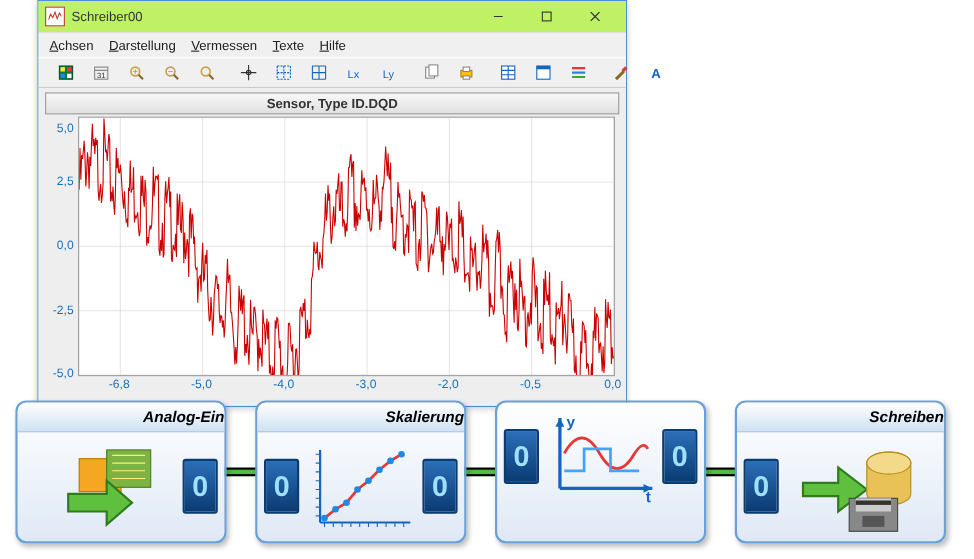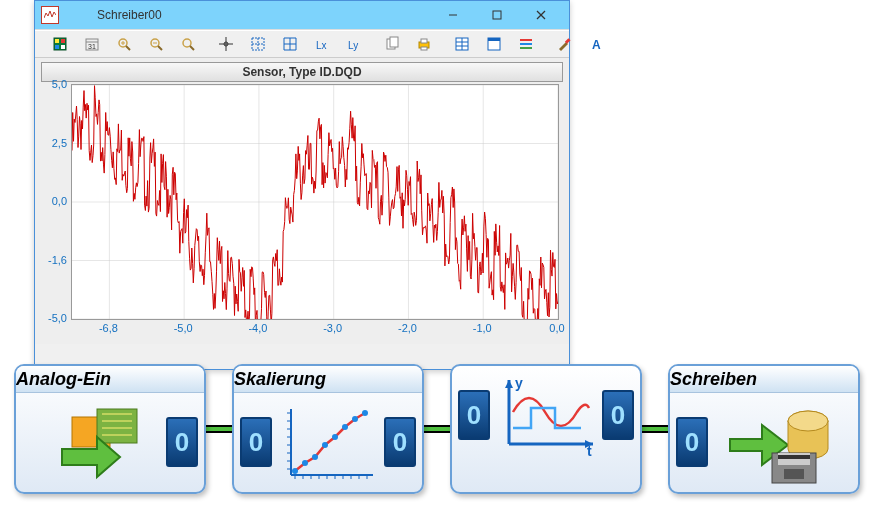--- a/index.html
+++ b/index.html
@@ -20,26 +20,25 @@
   left: 34px;
   top: 0;
   width: 534px;
   height: 368px;
   border: 1px solid #4a90d9;
   background: #f0f0f0;
   box-shadow: 0 2px 6px rgba(0,0,0,0.2);
 }
 .titlebar {
   height: 28px;
-  background: #7dd3fc;
+  background: #bef264;
   display: flex;
   align-items: center;
   padding: 0 6px;
   border-bottom: 1px solid #ddd;
-  gap: 32px;
 }
 .titlebar-icon {
   width: 16px;
   height: 16px;
   border: 1px solid #c0392b;
   background: #fff;
   margin-right: 6px;
   display: flex;
   align-items: center;
   justify-content: center;
@@ -157,24 +156,24 @@
   background: linear-gradient(#fff,#dfe9f5);
   box-shadow: 2px 3px 5px rgba(0,0,0,0.25);
   position: relative;
   overflow: hidden;
 }
 .node-title {
   height: 26px;
   background: linear-gradient(#ffffff,#cfe2f3);
   border-bottom: 1px solid #a8c3de;
   font-family: "Arial Black", Arial, sans-serif;
-  font-size: 18px;
+  font-size: 14px;
   font-style: italic;
   font-weight: 900;
-  text-align: left;
+  text-align: right;
   color: #000;
   line-height: 26px;
 }
 .node-body {
   height: 98px;
   display: flex;
   align-items: center;
   justify-content: space-between;
   padding: 0 6px;
 }
@@ -234,20 +233,27 @@
         </div>
       <div class="win-btn close">
           <svg width="10" height="10">
             <line x1="1" y1="1" x2="9" y2="9" stroke="currentColor" stroke-width="1.2"></line>
             <line x1="9" y1="1" x2="1" y2="9" stroke="currentColor" stroke-width="1.2"></line>
           </svg>
         </div>
     </div>
   </div>
 
+  <div class="menubar" id="menubar">
+      <div class="menu-item"><span class="ul">A</span>chsen</div>
+      <div class="menu-item"><span class="ul">D</span>arstellung</div>
+      <div class="menu-item"><span class="ul">V</span>ermessen</div>
+      <div class="menu-item"><span class="ul">T</span>exte</div>
+      <div class="menu-item"><span class="ul">H</span>ilfe</div>
+    </div>
 
   <div class="toolbar" id="toolbar">
       <div class="tool-btn">
         <svg viewBox="0 0 16 16">
           <rect x="2" y="2" width="12" height="12" fill="#0a7a3a" stroke="#0a5028"></rect>
           <rect x="3" y="3" width="4" height="4" fill="#ffeb3b"></rect>
           <rect x="9" y="3" width="4" height="4" fill="#e53935"></rect>
           <rect x="3" y="9" width="4" height="4" fill="#1e88e5"></rect>
           <rect x="9" y="9" width="4" height="4" fill="#fff"></rect>
         </svg>
@@ -355,24 +361,24 @@
         <svg viewBox="0 0 16 16">
           <text x="4" y="13" font-size="12" font-weight="bold" fill="#1565c0">A</text>
         </svg>
       </div>
     </div>
 
   <div class="chart-area">
     <div class="chart-title-bar">Sensor, Type ID.DQD</div>
     <div class="chart-body">
       <div class="yaxis" id="yaxis">
-          <div class="tick ytick" style="top: 0px; margin-left: 28px;">5,0</div>
+          <div class="tick ytick" style="top: 11px; margin-left: 28px;">5,0</div>
           <div class="tick ytick" style="top: 58.5px;">2,5</div>
           <div class="tick ytick" style="top: 117px;">0,0</div>
-          <div class="tick ytick" style="top: 175.5px;">-1,6</div>
+          <div class="tick ytick" style="top: 175.5px;">-2,5</div>
           <div class="tick ytick" style="top: 234px;">-5,0</div>
         </div>
       <div class="plot-wrap">
         <svg class="plot" id="plot" viewBox="0 0 486 234" preserveAspectRatio="none">
             <line x1="37.38461538461539" y1="0" x2="37.38461538461539" y2="234" stroke="#ccc" stroke-width="0.5"></line>
             <line x1="112.15384615384616" y1="0" x2="112.15384615384616" y2="234" stroke="#ccc" stroke-width="0.5"></line>
             <line x1="186.92307692307693" y1="0" x2="186.92307692307693" y2="234" stroke="#ccc" stroke-width="0.5"></line>
             <line x1="261.6923076923077" y1="0" x2="261.6923076923077" y2="234" stroke="#ccc" stroke-width="0.5"></line>
             <line x1="336.46153846153845" y1="0" x2="336.46153846153845" y2="234" stroke="#ccc" stroke-width="0.5"></line>
             <line x1="411.2307692307692" y1="0" x2="411.2307692307692" y2="234" stroke="#ccc" stroke-width="0.5"></line>
@@ -385,21 +391,21 @@
             <path d="M0.0 65.5 L0.7 27.5 L1.5 56.3 L2.2 34.1 L3.0 37.5 L3.7 31.0 L4.5 21.0 L5.2 34.7 L6.0 62.5 L6.7 51.1 L7.5 31.5 L8.2 38.8 L9.0 64.5 L9.7 35.5 L10.5 43.9 L11.2 22.1 L12.0 5.6 L12.7 25.7 L13.5 19.5 L14.2 33.1 L15.0 18.3 L15.7 25.0 L16.5 20.2 L17.2 65.7 L18.0 75.4 L18.7 67.2 L19.5 60.0 L20.2 77.6 L21.0 70.6 L21.7 60.0 L22.5 0.7 L23.2 12.8 L24.0 31.5 L24.7 28.9 L25.5 39.4 L26.2 27.7 L27.0 14.9 L27.7 19.5 L28.5 76.1 L29.2 67.3 L30.0 75.9 L30.7 62.6 L31.5 79.9 L32.2 88.1 L32.9 69.4 L33.7 27.5 L34.4 46.0 L35.2 36.6 L35.9 49.8 L36.7 50.2 L37.4 42.6 L38.2 51.2 L38.9 64.3 L39.7 75.6 L40.4 82.8 L41.2 66.9 L41.9 83.5 L42.7 94.4 L43.4 92.9 L44.2 99.6 L44.9 63.8 L45.7 66.6 L46.4 38.9 L47.2 68.1 L47.9 65.0 L48.7 64.9 L49.4 45.0 L50.2 95.3 L50.9 89.3 L51.7 91.1 L52.4 89.4 L53.2 86.0 L53.9 100.4 L54.7 107.7 L55.4 103.5 L56.2 52.8 L56.9 71.2 L57.7 52.9 L58.4 73.8 L59.2 80.9 L59.9 56.6 L60.7 67.0 L61.4 116.3 L62.2 108.4 L62.9 114.3 L63.7 102.8 L64.4 97.8 L65.1 101.6 L65.9 97.4 L66.6 78.4 L67.4 44.6 L68.1 71.7 L68.9 59.1 L69.6 53.2 L70.4 53.4 L71.1 56.4 L71.9 51.6 L72.6 120.2 L73.4 125.5 L74.1 111.1 L74.9 121.1 L75.6 95.6 L76.4 127.1 L77.1 123.4 L77.9 73.0 L78.6 57.7 L79.4 77.8 L80.1 68.8 L80.9 62.9 L81.6 53.9 L82.4 81.4 L83.1 67.1 L83.9 128.7 L84.6 131.1 L85.4 115.5 L86.1 119.0 L86.9 120.4 L87.6 105.5 L88.4 126.6 L89.1 68.9 L89.9 97.5 L90.6 78.3 L91.4 69.6 L92.1 101.4 L92.9 104.7 L93.6 76.6 L94.4 91.8 L95.1 132.2 L95.9 104.3 L96.6 128.5 L97.3 122.3 L98.1 110.4 L98.8 114.2 L99.6 144.9 L100.3 89.2 L101.1 82.3 L101.8 109.8 L102.6 87.2 L103.3 89.0 L104.1 114.8 L104.8 108.0 L105.6 135.3 L106.3 137.8 L107.1 136.6 L107.8 168.2 L108.6 146.6 L109.3 144.8 L110.1 143.6 L110.8 158.2 L111.6 127.6 L112.3 113.8 L113.1 148.2 L113.8 147.0 L114.6 124.6 L115.3 132.8 L116.1 120.1 L116.8 156.6 L117.6 173.8 L118.3 185.1 L119.1 183.3 L119.8 163.0 L120.6 178.3 L121.3 197.9 L122.1 183.3 L122.8 160.4 L123.6 152.0 L124.3 143.7 L125.1 144.8 L125.8 155.7 L126.6 151.3 L127.3 176.7 L128.1 186.5 L128.8 179.8 L129.6 180.7 L130.3 190.7 L131.0 184.2 L131.8 199.7 L132.5 190.5 L133.3 167.2 L134.0 151.9 L134.8 128.2 L135.5 150.3 L136.3 144.5 L137.0 142.8 L137.8 176.8 L138.5 176.8 L139.3 186.4 L140.0 196.4 L140.8 209.4 L141.5 224.4 L142.3 208.5 L143.0 223.4 L143.8 207.9 L144.5 186.8 L145.3 152.7 L146.0 164.5 L146.8 175.4 L147.5 156.0 L148.3 178.6 L149.0 165.8 L149.8 161.4 L150.5 216.5 L151.3 205.8 L152.0 213.8 L152.8 197.5 L153.5 208.4 L154.3 224.6 L155.0 203.9 L155.8 165.6 L156.5 188.5 L157.3 195.4 L158.0 196.4 L158.8 172.6 L159.5 172.2 L160.3 178.7 L161.0 191.2 L161.8 198.8 L162.5 230.5 L163.2 201.2 L164.0 218.9 L164.7 209.0 L165.5 216.5 L166.2 226.3 L167.0 174.4 L167.7 186.5 L168.5 188.1 L169.2 206.3 L170.0 192.8 L170.7 182.5 L171.5 201.3 L172.2 185.4 L173.0 232.5 L173.7 224.9 L174.5 236.3 L175.2 237.1 L176.0 226.2 L176.7 238.8 L177.5 231.1 L178.2 184.3 L179.0 191.7 L179.7 181.8 L180.5 182.8 L181.2 193.1 L182.0 209.6 L182.7 202.9 L183.5 243.0 L184.2 230.4 L185.0 225.4 L185.7 242.6 L186.5 243.5 L187.2 237.7 L188.0 253.1 L188.7 239.6 L189.5 223.7 L190.2 187.2 L191.0 186.9 L191.7 189.6 L192.5 207.4 L193.2 212.5 L194.0 206.0 L194.7 231.1 L195.4 250.7 L196.2 226.9 L196.9 210.6 L197.7 210.3 L198.4 224.1 L199.2 239.4 L199.9 228.2 L200.7 174.8 L201.4 171.9 L202.2 178.2 L202.9 181.4 L203.7 168.5 L204.4 175.7 L205.2 164.7 L205.9 200.5 L206.7 200.0 L207.4 183.8 L208.2 195.8 L208.9 200.2 L209.7 192.0 L210.4 197.1 L211.2 146.4 L211.9 144.5 L212.7 136.6 L213.4 112.7 L214.2 120.8 L214.9 123.4 L215.7 122.5 L216.4 112.8 L217.2 134.7 L217.9 138.6 L218.7 122.1 L219.4 126.1 L220.2 129.9 L220.9 137.1 L221.7 109.4 L222.4 105.4 L223.2 93.3 L223.9 68.9 L224.7 93.7 L225.4 85.9 L226.2 61.4 L226.9 75.4 L227.6 68.9 L228.4 98.7 L229.1 114.5 L229.9 107.8 L230.6 90.9 L231.4 80.6 L232.1 98.7 L232.9 93.8 L233.6 65.6 L234.4 69.2 L235.1 60.9 L235.9 50.5 L236.6 84.2 L237.4 84.3 L238.1 58.4 L238.9 58.4 L239.6 99.1 L240.4 92.2 L241.1 94.8 L241.9 108.1 L242.6 96.1 L243.4 103.5 L244.1 86.0 L244.9 45.5 L245.6 45.3 L246.4 36.2 L247.1 33.2 L247.9 53.8 L248.6 41.6 L249.4 39.4 L250.1 99.7 L250.9 77.6 L251.6 102.9 L252.4 80.4 L253.1 98.1 L253.9 87.6 L254.6 88.7 L255.4 92.8 L256.1 69.4 L256.9 47.7 L257.6 60.9 L258.4 56.8 L259.1 54.5 L259.8 66.6 L260.6 63.3 L261.3 83.8 L262.1 83.2 L262.8 94.3 L263.6 83.0 L264.3 100.2 L265.1 102.9 L265.8 101.6 L266.6 86.7 L267.3 56.6 L268.1 78.8 L268.8 73.9 L269.6 72.7 L270.3 51.8 L271.1 61.4 L271.8 72.5 L272.6 80.6 L273.3 102.0 L274.1 84.3 L274.8 94.6 L275.6 62.8 L276.3 64.3 L277.1 57.4 L277.8 43.3 L278.6 26.2 L279.3 39.2 L280.1 53.2 L280.8 32.6 L281.6 53.8 L282.3 56.2 L283.1 40.8 L283.8 96.0 L284.6 81.1 L285.3 117.4 L286.1 119.3 L286.8 112.3 L287.6 120.9 L288.3 97.2 L289.1 81.8 L289.8 58.5 L290.6 72.8 L291.3 68.7 L292.0 79.9 L292.8 90.7 L293.5 89.1 L294.3 88.6 L295.0 123.4 L295.8 124.7 L296.5 105.9 L297.3 108.9 L298.0 97.4 L298.8 98.9 L299.5 122.9 L300.3 65.4 L301.0 73.5 L301.8 74.5 L302.5 82.4 L303.3 80.0 L304.0 103.3 L304.8 78.0 L305.5 76.7 L306.3 132.7 L307.0 134.8 L307.8 139.2 L308.5 116.5 L309.3 110.3 L310.0 130.2 L310.8 115.4 L311.5 67.0 L312.3 69.5 L313.0 76.4 L313.8 70.2 L314.5 81.6 L315.3 82.6 L316.0 87.2 L316.8 112.1 L317.5 140.4 L318.3 131.8 L319.0 123.9 L319.8 117.2 L320.5 114.6 L321.3 123.8 L322.0 122.6 L322.8 111.7 L323.5 108.6 L324.2 101.9 L325.0 81.6 L325.7 106.4 L326.5 84.2 L327.2 80.4 L328.0 113.3 L328.7 111.8 L329.5 131.0 L330.2 107.8 L331.0 143.3 L331.7 114.8 L332.5 120.9 L333.2 114.4 L334.0 85.3 L334.7 90.4 L335.5 104.7 L336.2 120.3 L337.0 96.5 L337.7 100.5 L338.5 91.7 L339.2 129.5 L340.0 128.3 L340.7 134.4 L341.5 141.4 L342.2 127.2 L343.0 132.2 L343.7 140.4 L344.5 135.4 L345.2 76.0 L346.0 96.5 L346.7 92.7 L347.5 84.0 L348.2 108.8 L349.0 89.9 L349.7 125.2 L350.5 149.8 L351.2 142.6 L352.0 143.2 L352.7 141.8 L353.5 141.0 L354.2 145.0 L355.0 158.2 L355.7 108.0 L356.4 120.5 L357.2 118.7 L357.9 135.9 L358.7 128.5 L359.4 119.6 L360.2 113.6 L360.9 139.7 L361.7 157.4 L362.4 140.0 L363.2 143.1 L363.9 139.2 L364.7 155.4 L365.4 146.6 L366.2 127.3 L366.9 97.4 L367.7 122.4 L368.4 115.1 L369.2 114.1 L369.9 105.4 L370.7 128.0 L371.4 111.3 L372.2 129.9 L372.9 180.9 L373.7 159.1 L374.4 171.7 L375.2 170.8 L375.9 171.7 L376.7 179.0 L377.4 174.8 L378.2 137.6 L378.9 112.6 L379.7 109.4 L380.4 102.0 L381.2 122.5 L381.9 103.9 L382.7 118.0 L383.4 164.6 L384.2 152.6 L384.9 156.7 L385.7 178.5 L386.4 179.1 L387.2 196.2 L387.9 195.4 L388.7 204.2 L389.4 152.0 L390.1 134.1 L390.9 150.0 L391.6 142.9 L392.4 130.8 L393.1 146.3 L393.9 139.1 L394.6 163.9 L395.4 186.4 L396.1 150.6 L396.9 174.8 L397.6 156.4 L398.4 191.4 L399.1 194.0 L399.9 174.2 L400.6 128.3 L401.4 153.8 L402.1 148.3 L402.9 161.6 L403.6 175.3 L404.4 162.8 L405.1 162.5 L405.9 207.2 L406.6 208.1 L407.4 181.6 L408.1 176.9 L408.9 189.9 L409.6 186.4 L410.4 168.2 L411.1 188.0 L411.9 141.1 L412.6 127.0 L413.4 133.7 L414.1 149.4 L414.9 172.3 L415.6 153.3 L416.4 154.5 L417.1 203.2 L417.9 197.2 L418.6 191.1 L419.4 186.7 L420.1 210.1 L420.9 204.8 L421.6 214.7 L422.3 146.4 L423.1 170.3 L423.8 138.9 L424.6 157.2 L425.3 166.9 L426.1 160.9 L426.8 170.5 L427.6 140.5 L428.3 201.8 L429.1 206.3 L429.8 196.9 L430.6 203.1 L431.3 207.6 L432.1 199.8 L432.8 224.4 L433.6 167.9 L434.3 179.2 L435.1 177.7 L435.8 173.0 L436.6 183.1 L437.3 175.8 L438.1 170.1 L438.8 148.4 L439.6 206.9 L440.3 191.6 L441.1 178.4 L441.8 187.1 L442.6 201.7 L443.3 214.4 L444.1 197.3 L444.8 160.2 L445.6 160.1 L446.3 166.3 L447.1 166.4 L447.8 189.1 L448.6 195.6 L449.3 182.5 L450.1 229.5 L450.8 232.3 L451.6 216.3 L452.3 240.4 L453.1 237.1 L453.8 243.0 L454.5 248.5 L455.3 236.4 L456.0 203.3 L456.8 214.3 L457.5 185.8 L458.3 186.8 L459.0 189.2 L459.8 204.7 L460.5 193.1 L461.3 228.2 L462.0 223.5 L462.8 224.3 L463.5 237.7 L464.3 238.1 L465.0 239.3 L465.8 223.5 L466.5 239.8 L467.3 193.8 L468.0 200.4 L468.8 172.0 L469.5 202.8 L470.3 178.0 L471.0 179.7 L471.8 182.3 L472.5 214.0 L473.3 206.0 L474.0 204.4 L474.8 217.7 L475.5 230.7 L476.3 207.7 L477.0 232.0 L477.8 222.2 L478.5 165.0 L479.3 184.5 L480.0 191.1 L480.8 167.5 L481.5 181.5 L482.3 182.4 L483.0 174.3 L483.8 223.9 L484.5 208.6 L485.3 219.0 L486.0 216.5" fill="none" stroke="#cc0000" stroke-width="1"></path>
           </svg>
       </div>
     </div>
     <div class="xaxis" id="xaxis">
         <div class="tick xtick" style="left: 37.3846px;">-6,8</div>
         <div class="tick xtick" style="left: 112.154px;">-5,0</div>
         <div class="tick xtick" style="left: 186.923px;">-4,0</div>
         <div class="tick xtick" style="left: 261.692px; text-align: center;">-3,0</div>
         <div class="tick xtick" style="left: 336.462px;">-2,0</div>
-        <div class="tick xtick" style="left: 411.231px;">-1,0</div>
+        <div class="tick xtick" style="left: 411.231px;">-0,5</div>
         <div class="tick xtick" style="left: 486px;">0,0</div>
       </div>
   </div>
 </div>
 
 <div class="pipeline" id="pipeline">
     <div class="node">
       <div class="node-title">Analog-Ein</div>
       <div class="node-body">
         <div style="width: 6px;"></div>

